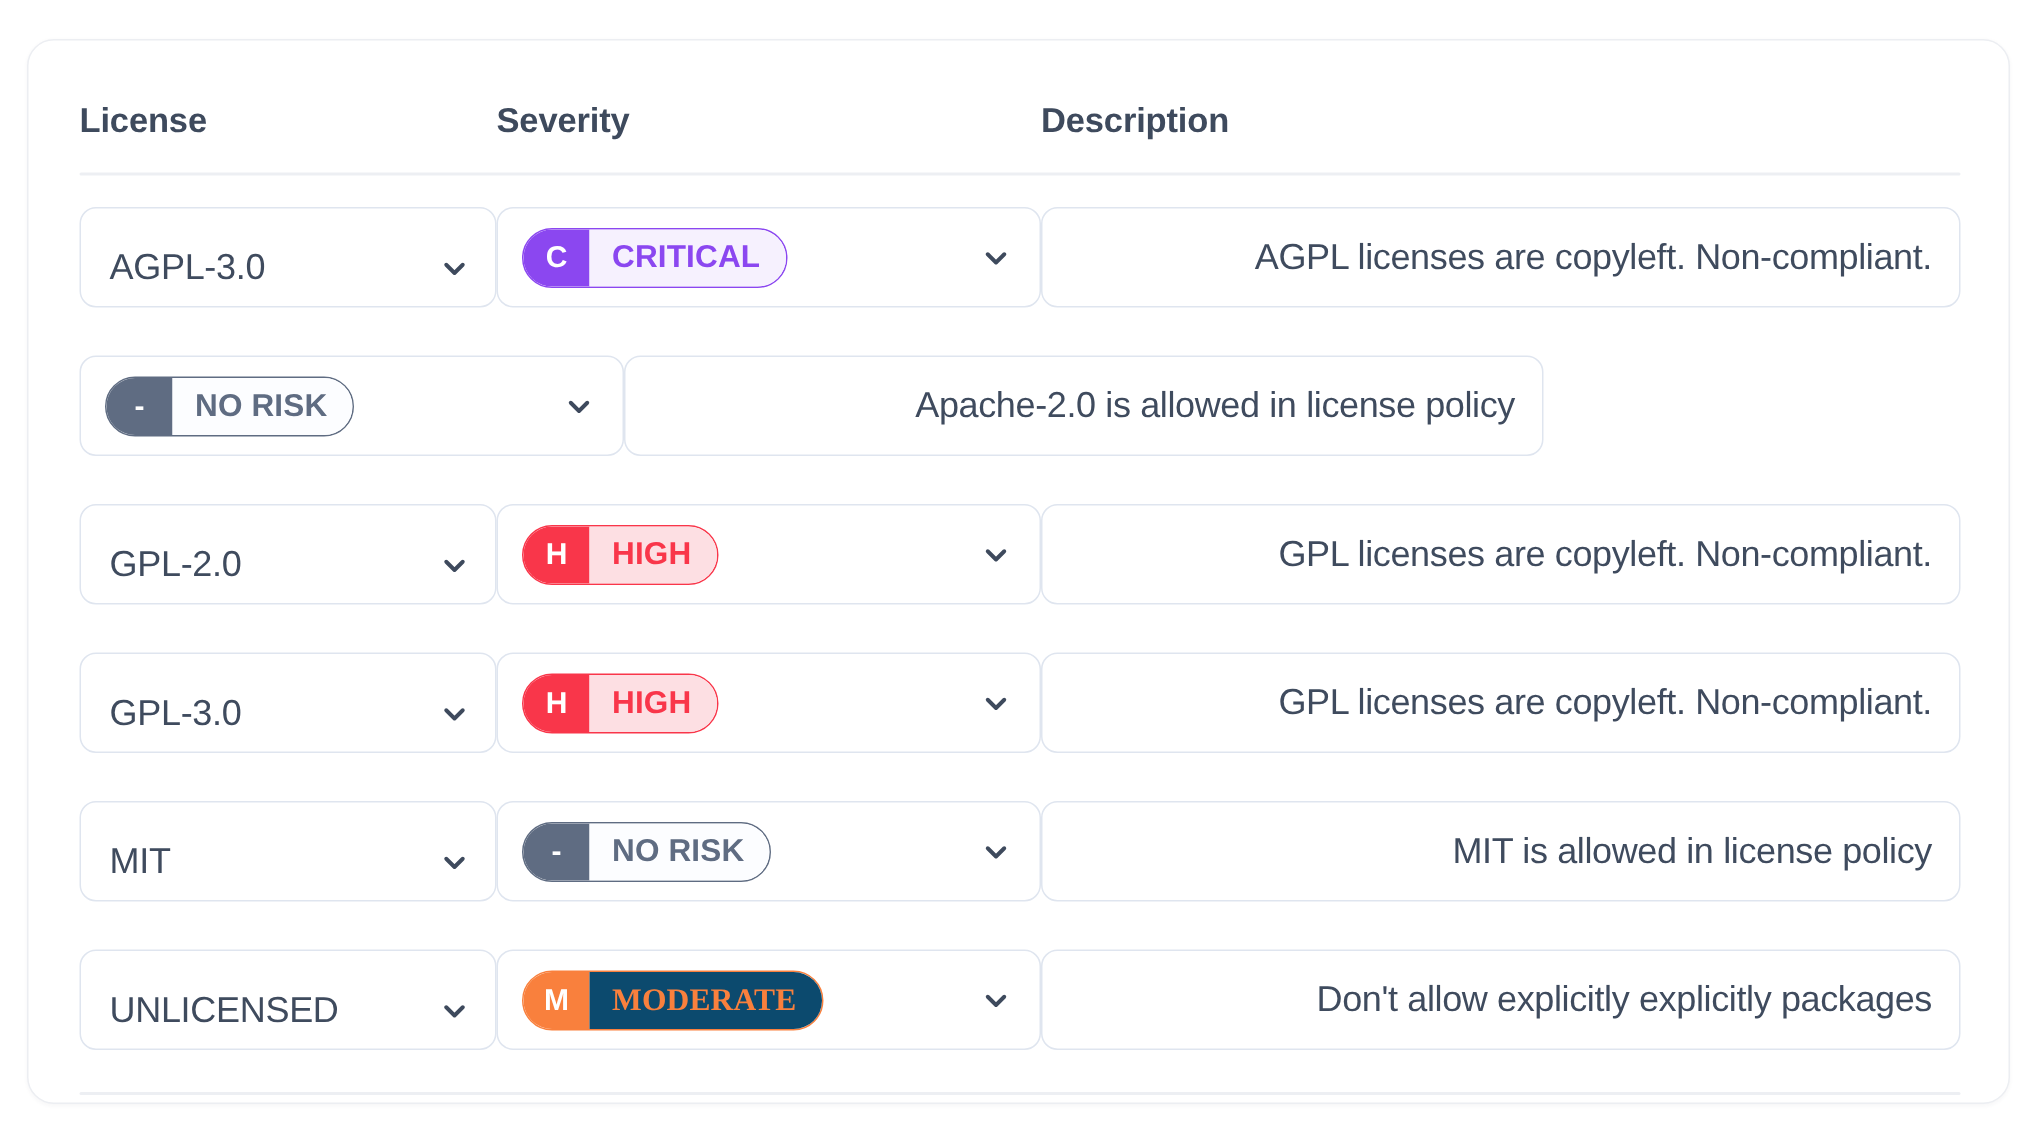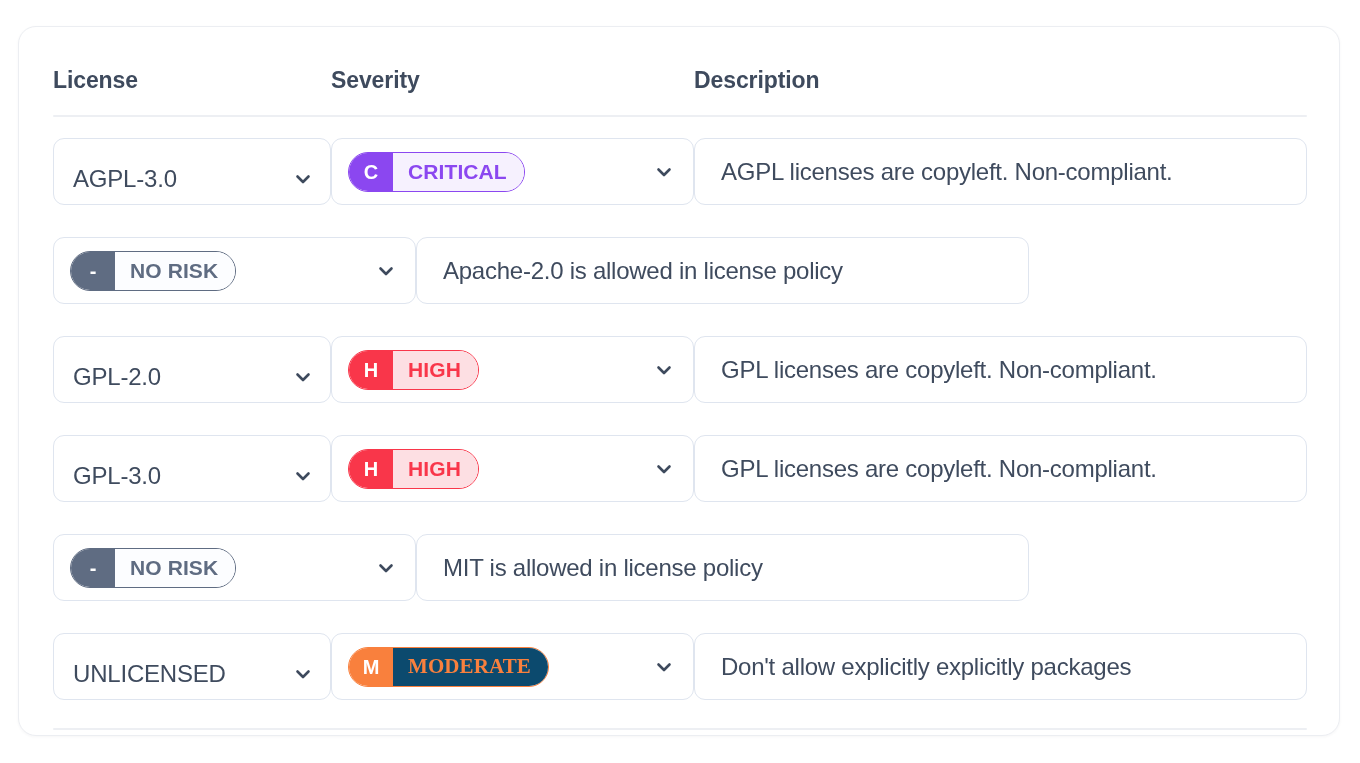--- a/index.html
+++ b/index.html
@@ -71,20 +71,21 @@
   }
 
   .cell-box {
     box-sizing: border-box;
     height: 67px;
     border: 1px solid #dfe5ef;
     border-radius: 11px;
     background: #ffffff;
     display: flex;
     align-items: center;
+    justify-content: flex-end;
   }
 
   
   .license-box {
     width: 257px;
     padding: 14px 16px 0 19px;
     justify-content: space-between;
     cursor: pointer;
   }
   .license-label {
@@ -253,20 +254,28 @@
               <svg width="22" height="22" viewBox="0 0 22 22" fill="none">
                 <path d="M5.5 8.5 L11 14 L16.5 8.5" stroke="#3e4a5d" stroke-width="2.6" stroke-linecap="round" stroke-linejoin="round"></path>
               </svg>
             </span>
           </div>
           <div class="cell-box desc-box col-desc">
             <span class="desc-label">GPL licenses are copyleft. Non-compliant.</span>
           </div>
         </div>
         <div class="row">
+          <div class="cell-box license-box col-license">
+            <span class="license-label">MIT</span>
+            <span class="chevron">
+              <svg width="22" height="22" viewBox="0 0 22 22" fill="none">
+                <path d="M5.5 8.5 L11 14 L16.5 8.5" stroke="#3e4a5d" stroke-width="2.6" stroke-linecap="round" stroke-linejoin="round"></path>
+              </svg>
+            </span>
+          </div>
           <div class="cell-box severity-box col-severity">
             <span class="badge" style="border-color:#5f6c82;">
               <span class="badge-letter" style="background:#5f6c82;">-</span>
               <span class="badge-text" style="background:#fcfdff;color:#5f6c82;">NO RISK</span>
             </span>
             <span class="chevron">
               <svg width="22" height="22" viewBox="0 0 22 22" fill="none">
                 <path d="M5.5 8.5 L11 14 L16.5 8.5" stroke="#3e4a5d" stroke-width="2.6" stroke-linecap="round" stroke-linejoin="round"></path>
               </svg>
             </span>

